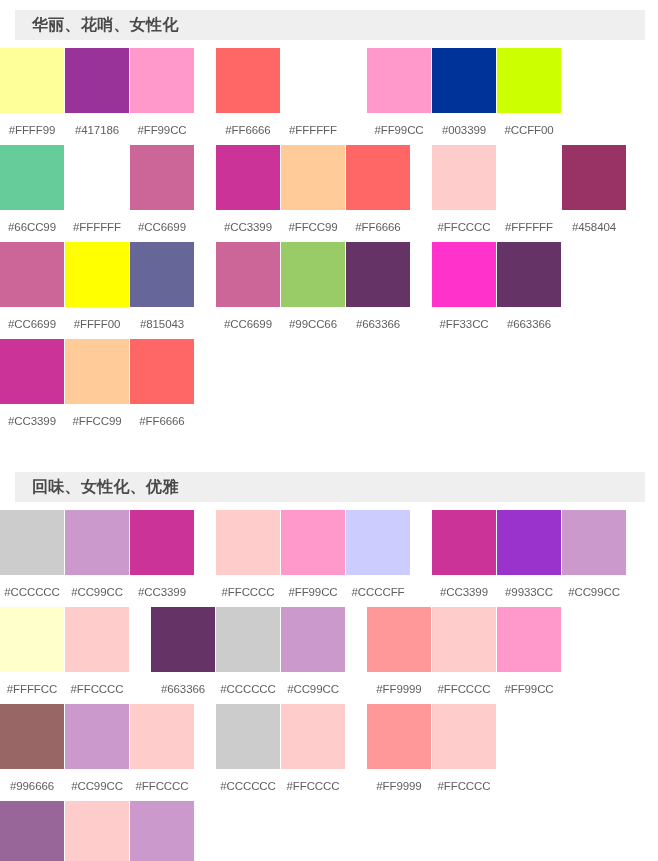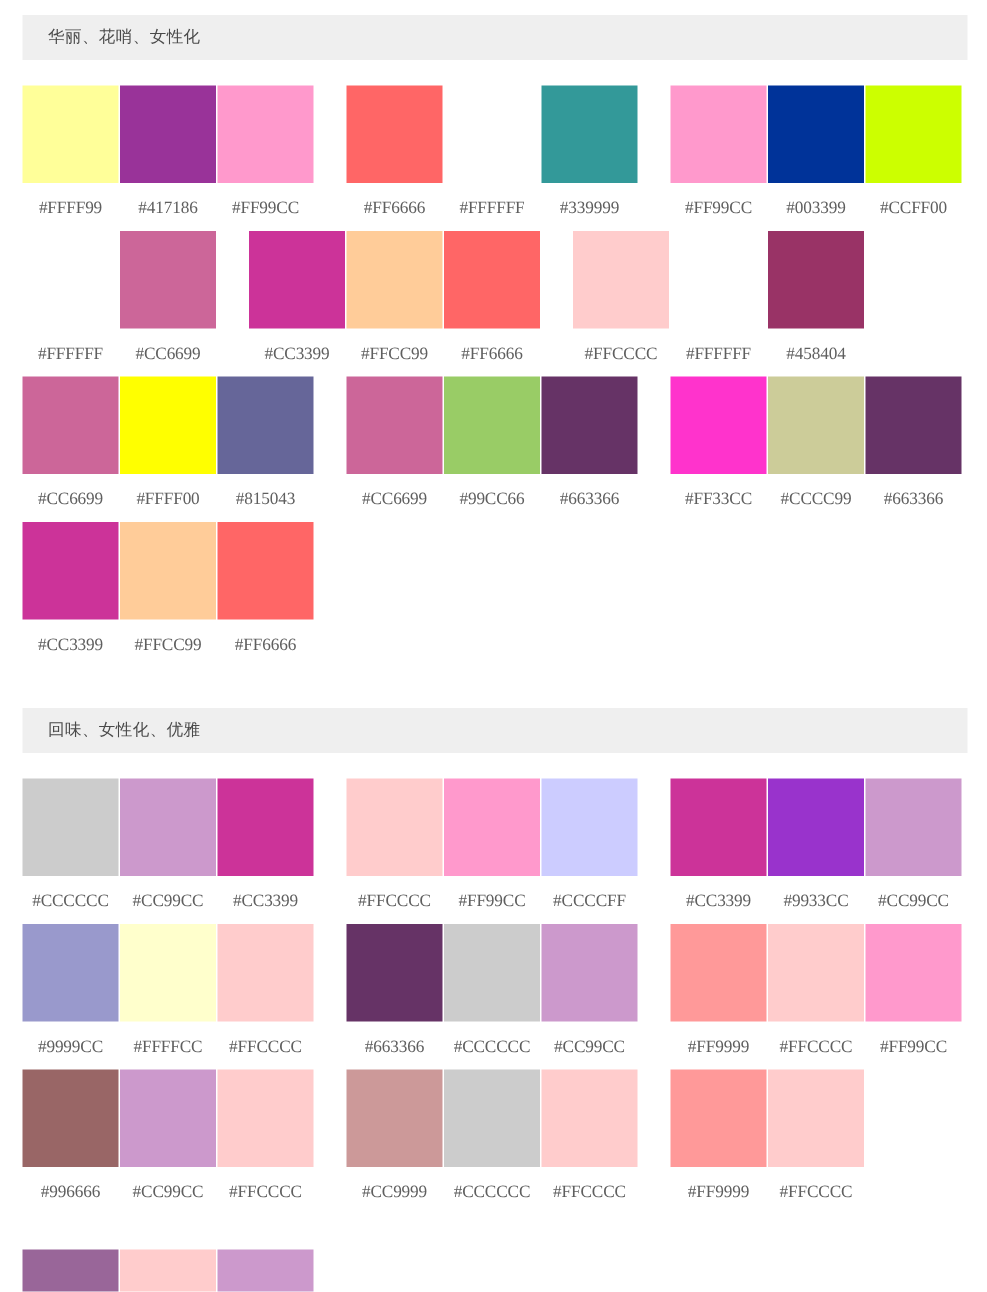--- a/index.html
+++ b/index.html
@@ -23,36 +23,35 @@
   .section-header {
     margin: 0 13px 0 15px;
     height: 30px;
     background: #efefef;
     display: flex;
     align-items: center;
     box-sizing: border-box;
     padding-left: 17px;
   }
   .section-header-title {
-    font-size: 11px;
+    font-size: 16px;
     color: #4a4a4a;
     letter-spacing: 0.3px;
     line-height: 1;
     white-space: nowrap;
+    font-weight: bold;
   }
   .rows {
     padding-top: 8px;
   }
   .row {
     display: flex;
-    align-items: flex-end;
+    align-items: flex-start;
     height: 97px;
-    padding-left: 15px;
     box-sizing: border-box;
-    font-family: Liberation Serif, serif;
   }
   .group {
     display: flex;
     flex-direction: row;
   }
   .group.g1 { margin-left: 0px; }
   .group.g2 { margin-left: 22px; }
   .group.g3 { margin-left: 22px; }
   .swatch-cell {
     width: 64px;
@@ -108,43 +107,43 @@
             </div>
             <div class="group g2">
               <div class="swatch-cell">
                 <div class="swatch" style="background: rgb(255, 102, 102);"></div>
                 <div class="swatch-label">#FF6666</div>
               </div>
               <div class="swatch-cell">
                 <div class="swatch" style="background: rgb(255, 255, 255);"></div>
                 <div class="swatch-label">#FFFFFF</div>
               </div>
-              <div class="swatch-cell">
-                <div class="swatch" style="background: rgb(51, 153, 153);"></div>
-                <div class="swatch-label">#339999</div>
-              </div>
             </div>
             <div class="group g3">
               <div class="swatch-cell">
                 <div class="swatch" style="background: rgb(255, 153, 204);"></div>
                 <div class="swatch-label">#FF99CC</div>
               </div>
               <div class="swatch-cell">
                 <div class="swatch" style="background: rgb(0, 51, 153);"></div>
                 <div class="swatch-label">#003399</div>
               </div>
               <div class="swatch-cell">
                 <div class="swatch" style="background: rgb(204, 255, 0);"></div>
                 <div class="swatch-label">#CCFF00</div>
               </div>
             </div>
           </div>
           <div class="row">
             <div class="group g1">
               <div class="swatch-cell">
+                <div class="swatch" style="background: rgb(102, 204, 153);"></div>
+                <div class="swatch-label">#66CC99</div>
+              </div>
+              <div class="swatch-cell">
                 <div class="swatch" style="background: rgb(255, 255, 255);"></div>
                 <div class="swatch-label">#FFFFFF</div>
               </div>
               <div class="swatch-cell">
                 <div class="swatch" style="background: rgb(204, 102, 153);"></div>
                 <div class="swatch-label">#CC6699</div>
               </div>
             </div>
             <div class="group g2">
               <div class="swatch-cell">
@@ -201,24 +200,20 @@
               </div>
               <div class="swatch-cell">
                 <div class="swatch" style="background: rgb(102, 51, 102);"></div>
                 <div class="swatch-label">#663366</div>
               </div>
             </div>
             <div class="group g3">
               <div class="swatch-cell">
                 <div class="swatch" style="background: rgb(255, 51, 204);"></div>
                 <div class="swatch-label">#FF33CC</div>
-              </div>
-              <div class="swatch-cell">
-                <div class="swatch" style="background: rgb(204, 204, 153);"></div>
-                <div class="swatch-label">#CCCC99</div>
               </div>
               <div class="swatch-cell">
                 <div class="swatch" style="background: rgb(102, 51, 102);"></div>
                 <div class="swatch-label">#663366</div>
               </div>
             </div>
           </div>
           <div class="row">
             <div class="group g1">
               <div class="swatch-cell">
@@ -283,24 +278,20 @@
               </div>
               <div class="swatch-cell">
                 <div class="swatch" style="background: rgb(204, 153, 204);"></div>
                 <div class="swatch-label">#CC99CC</div>
               </div>
             </div>
           </div>
           <div class="row">
             <div class="group g1">
               <div class="swatch-cell">
-                <div class="swatch" style="background: rgb(153, 153, 204);"></div>
-                <div class="swatch-label">#9999CC</div>
-              </div>
-              <div class="swatch-cell">
                 <div class="swatch" style="background: rgb(255, 255, 204);"></div>
                 <div class="swatch-label">#FFFFCC</div>
               </div>
               <div class="swatch-cell">
                 <div class="swatch" style="background: rgb(255, 204, 204);"></div>
                 <div class="swatch-label">#FFCCCC</div>
               </div>
             </div>
             <div class="group g2">
               <div class="swatch-cell">
@@ -340,24 +331,20 @@
               <div class="swatch-cell">
                 <div class="swatch" style="background: rgb(204, 153, 204);"></div>
                 <div class="swatch-label">#CC99CC</div>
               </div>
               <div class="swatch-cell">
                 <div class="swatch" style="background: rgb(255, 204, 204);"></div>
                 <div class="swatch-label">#FFCCCC</div>
               </div>
             </div>
             <div class="group g2">
-              <div class="swatch-cell">
-                <div class="swatch" style="background: rgb(204, 153, 153);"></div>
-                <div class="swatch-label">#CC9999</div>
-              </div>
               <div class="swatch-cell">
                 <div class="swatch" style="background: rgb(204, 204, 204);"></div>
                 <div class="swatch-label">#CCCCCC</div>
               </div>
               <div class="swatch-cell">
                 <div class="swatch" style="background: rgb(255, 204, 204);"></div>
                 <div class="swatch-label">#FFCCCC</div>
               </div>
             </div>
             <div class="group g3">

